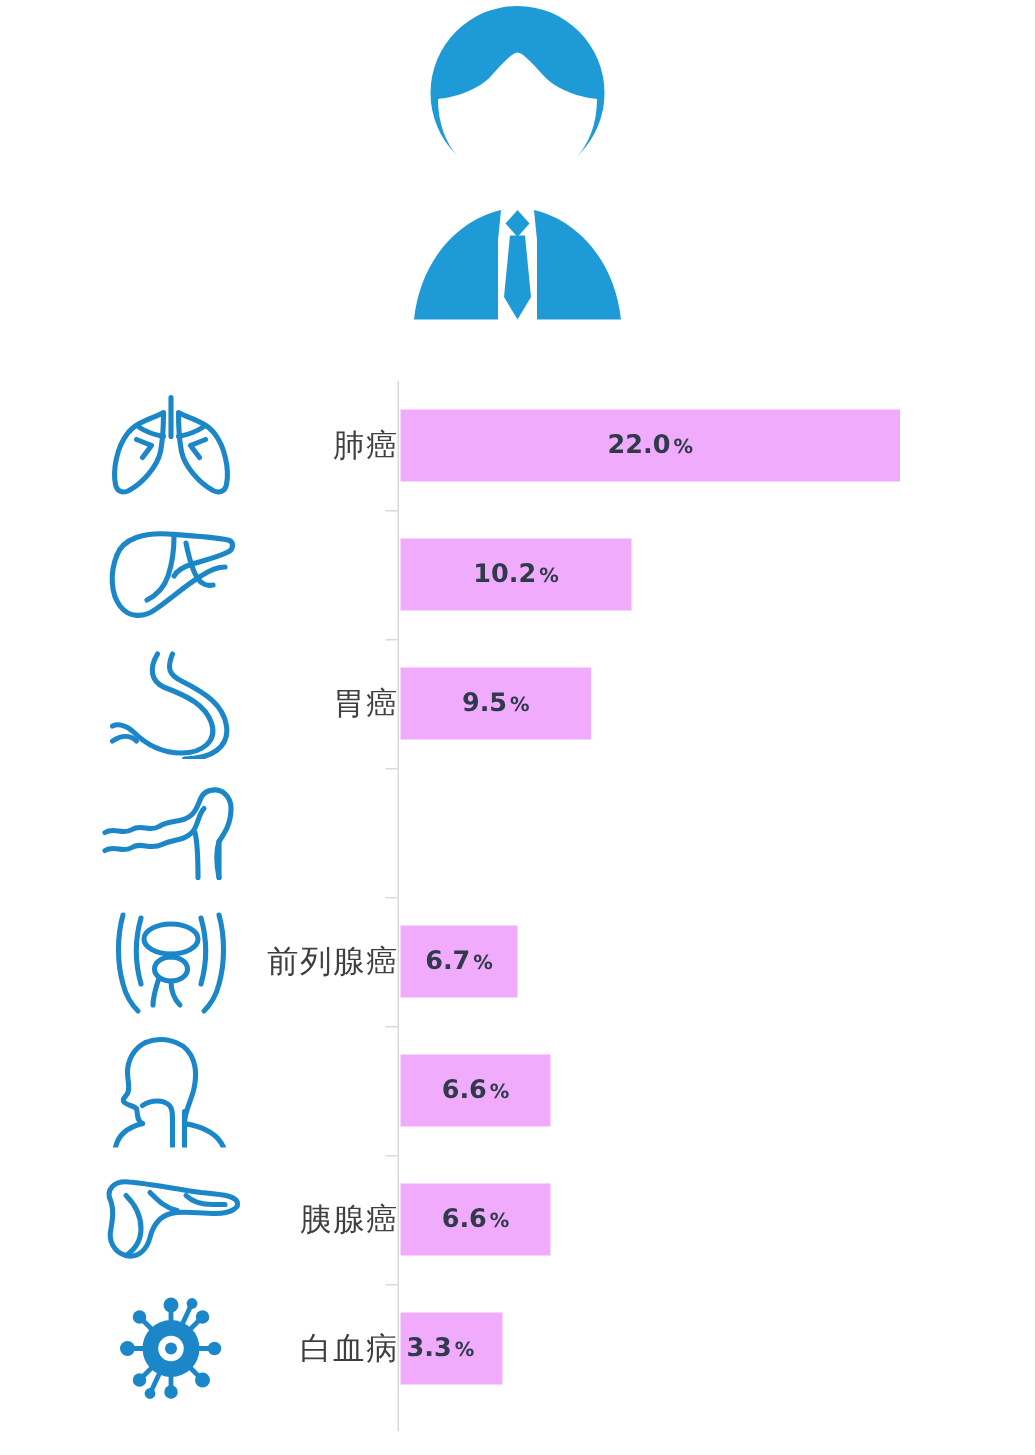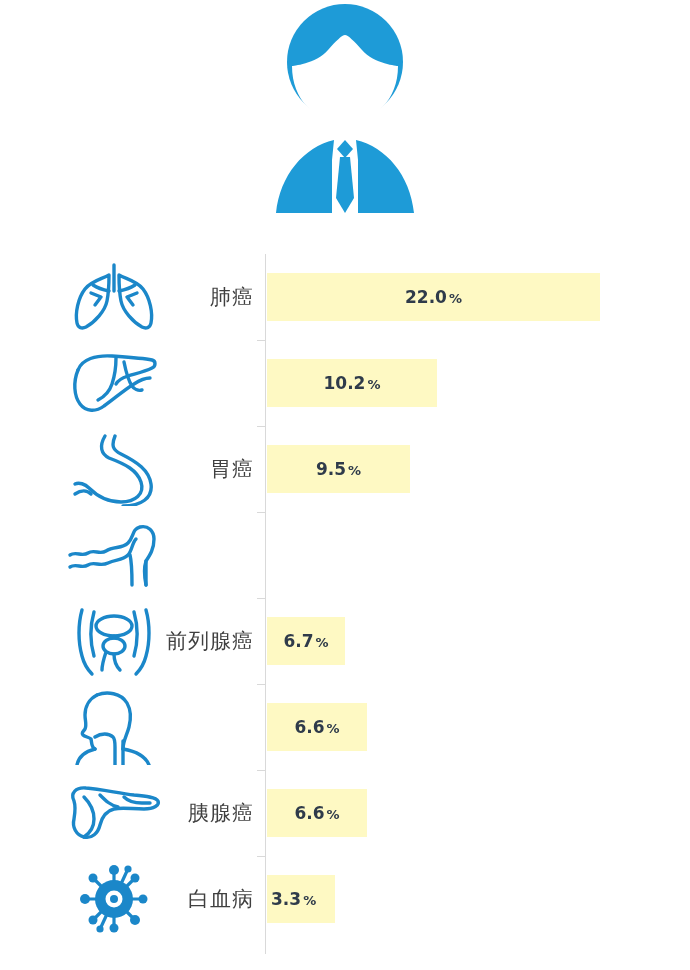--- a/index.html
+++ b/index.html
@@ -70,21 +70,21 @@
     width: 124px;
     height: 80px;
     display: flex;
     align-items: center;
     justify-content: center;
   }
   .row-icon svg { display: block; }
 
   .row-label {
     position: absolute;
-    left: 116px;
+    left: 128px;
     width: 138px;
     top: 50%;
     transform: translateY(-50%);
     text-align: right;
     font-size: 21px;
     color: #3f3f3f;
     letter-spacing: 1px;
     white-space: nowrap;
   }
 
@@ -92,21 +92,21 @@
     position: absolute;
     left: 267px;
     top: 50%;
     transform: translateY(-50%);
     height: 48px;
     display: flex;
     align-items: center;
   }
   .bar {
     height: 48px;
-    background: #fef9c3;
+    background: #f0abfc;
     position: relative;
     display: flex;
     align-items: center;
     justify-content: center;
   }
   .bar-value {
     position: absolute;
     left: 0;
     right: 0;
     text-align: center;
@@ -181,38 +181,38 @@
     <div class="row-icon">
       <svg width="92" height="66" viewBox="0 0 92 66" fill="none" stroke="#1b87c9" stroke-width="3.4" stroke-linecap="round" stroke-linejoin="round">
         <path d="M10 20 C14 9 28 5 44 6 C58 7 74 8 84 10 C88 11 88 16 84 18
                  C76 22 66 24 60 26 C54 28 50 30 48 34"></path>
         <path d="M10 20 C5 32 6 46 12 54 C18 62 28 62 36 56 C46 49 56 40 66 34 C72 30 78 28 82 28"></path>
         <path d="M48 8 C48 20 46 28 44 34 C42 40 38 46 30 50"></path>
         <path d="M56 12 C58 22 60 30 64 36 C66 39 70 41 74 40"></path>
       </svg>
     </div>
     <div class="bar-wrap">
-      <div class="bar" style="width:170px">
+      <div class="bar" style="width:154px">
         <span class="bar-value"><span>10.2</span><span class="pct">%</span></span>
       </div>
     </div>
   </div>
 
   <div class="row" style="top:178px">
     <div class="row-icon">
       <svg width="86" height="74" viewBox="0 0 86 74" fill="none" stroke="#1b87c9" stroke-width="3.4" stroke-linecap="round" stroke-linejoin="round">
         <path d="M34 4 C28 14 30 22 38 26 C54 32 66 38 70 50 C74 62 64 70 50 70
                  C34 70 24 62 18 56 C14 52 8 50 4 52"></path>
         <path d="M44 4 C40 14 42 18 50 22 C66 30 78 38 80 52 C82 66 70 74 52 74"></path>
         <path d="M4 62 C10 58 16 58 20 62"></path>
       </svg>
     </div>
     <div class="row-label">胃癌</div>
     <div class="bar-wrap">
-      <div class="bar" style="width:143px">
+      <div class="bar" style="width:127px">
         <span class="bar-value"><span>9.5</span><span class="pct">%</span></span>
       </div>
     </div>
   </div>
 
   <div class="row" style="top:264px">
     <div class="row-icon">
       <svg width="96" height="68" viewBox="0 0 96 68" fill="none" stroke="#1b87c9" stroke-width="3.4" stroke-linecap="round" stroke-linejoin="round">
         <path d="M4 34 C10 30 16 36 22 32 C28 28 34 34 40 30 C48 25 56 28 62 22
                  C68 16 66 8 74 6 C82 4 88 10 88 18 C88 28 84 34 80 40 L80 64"></path>

